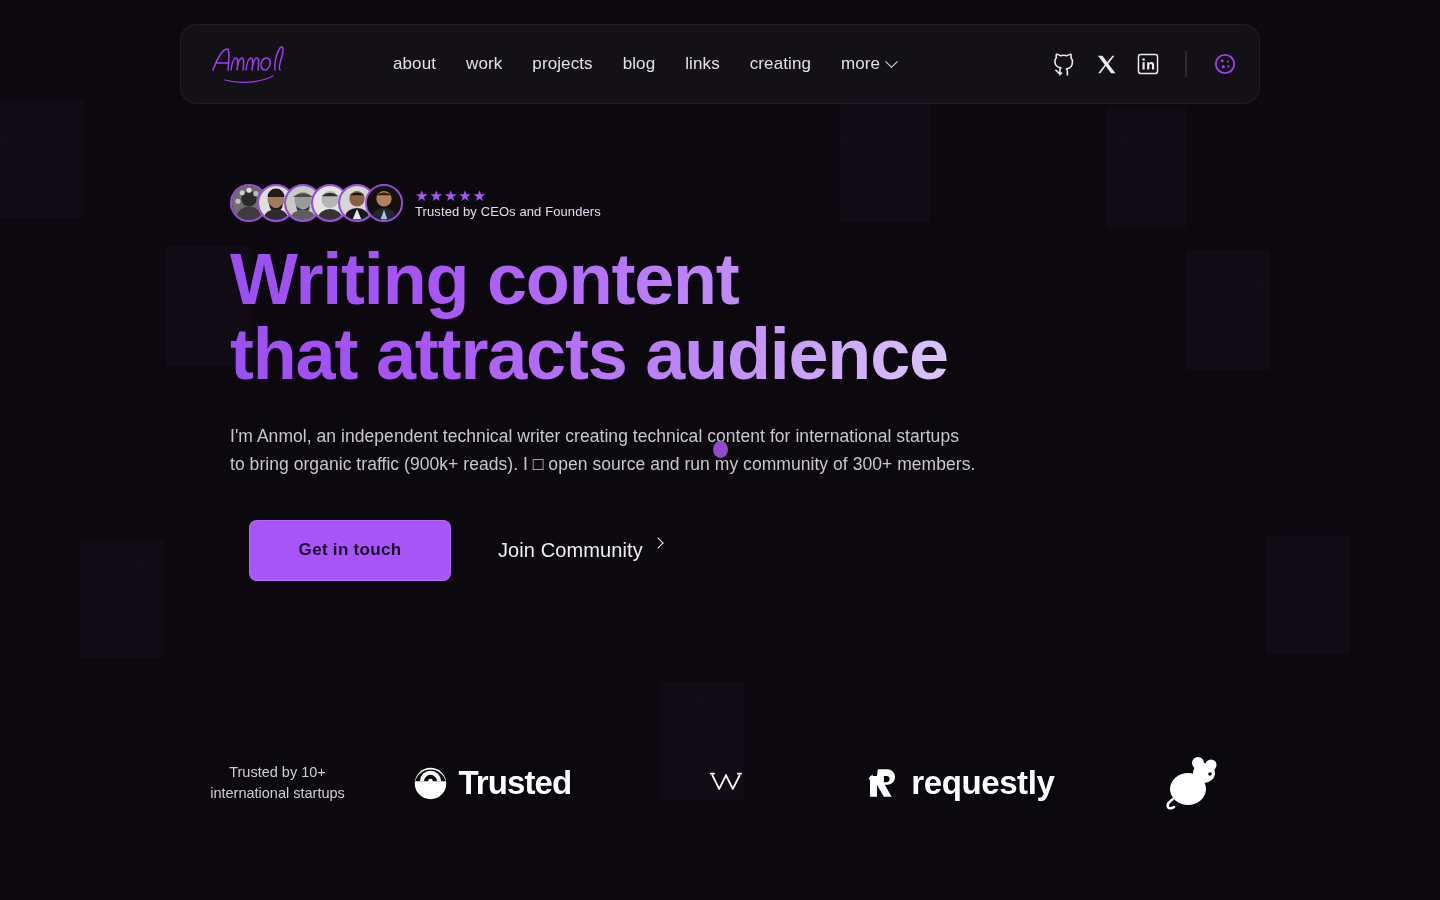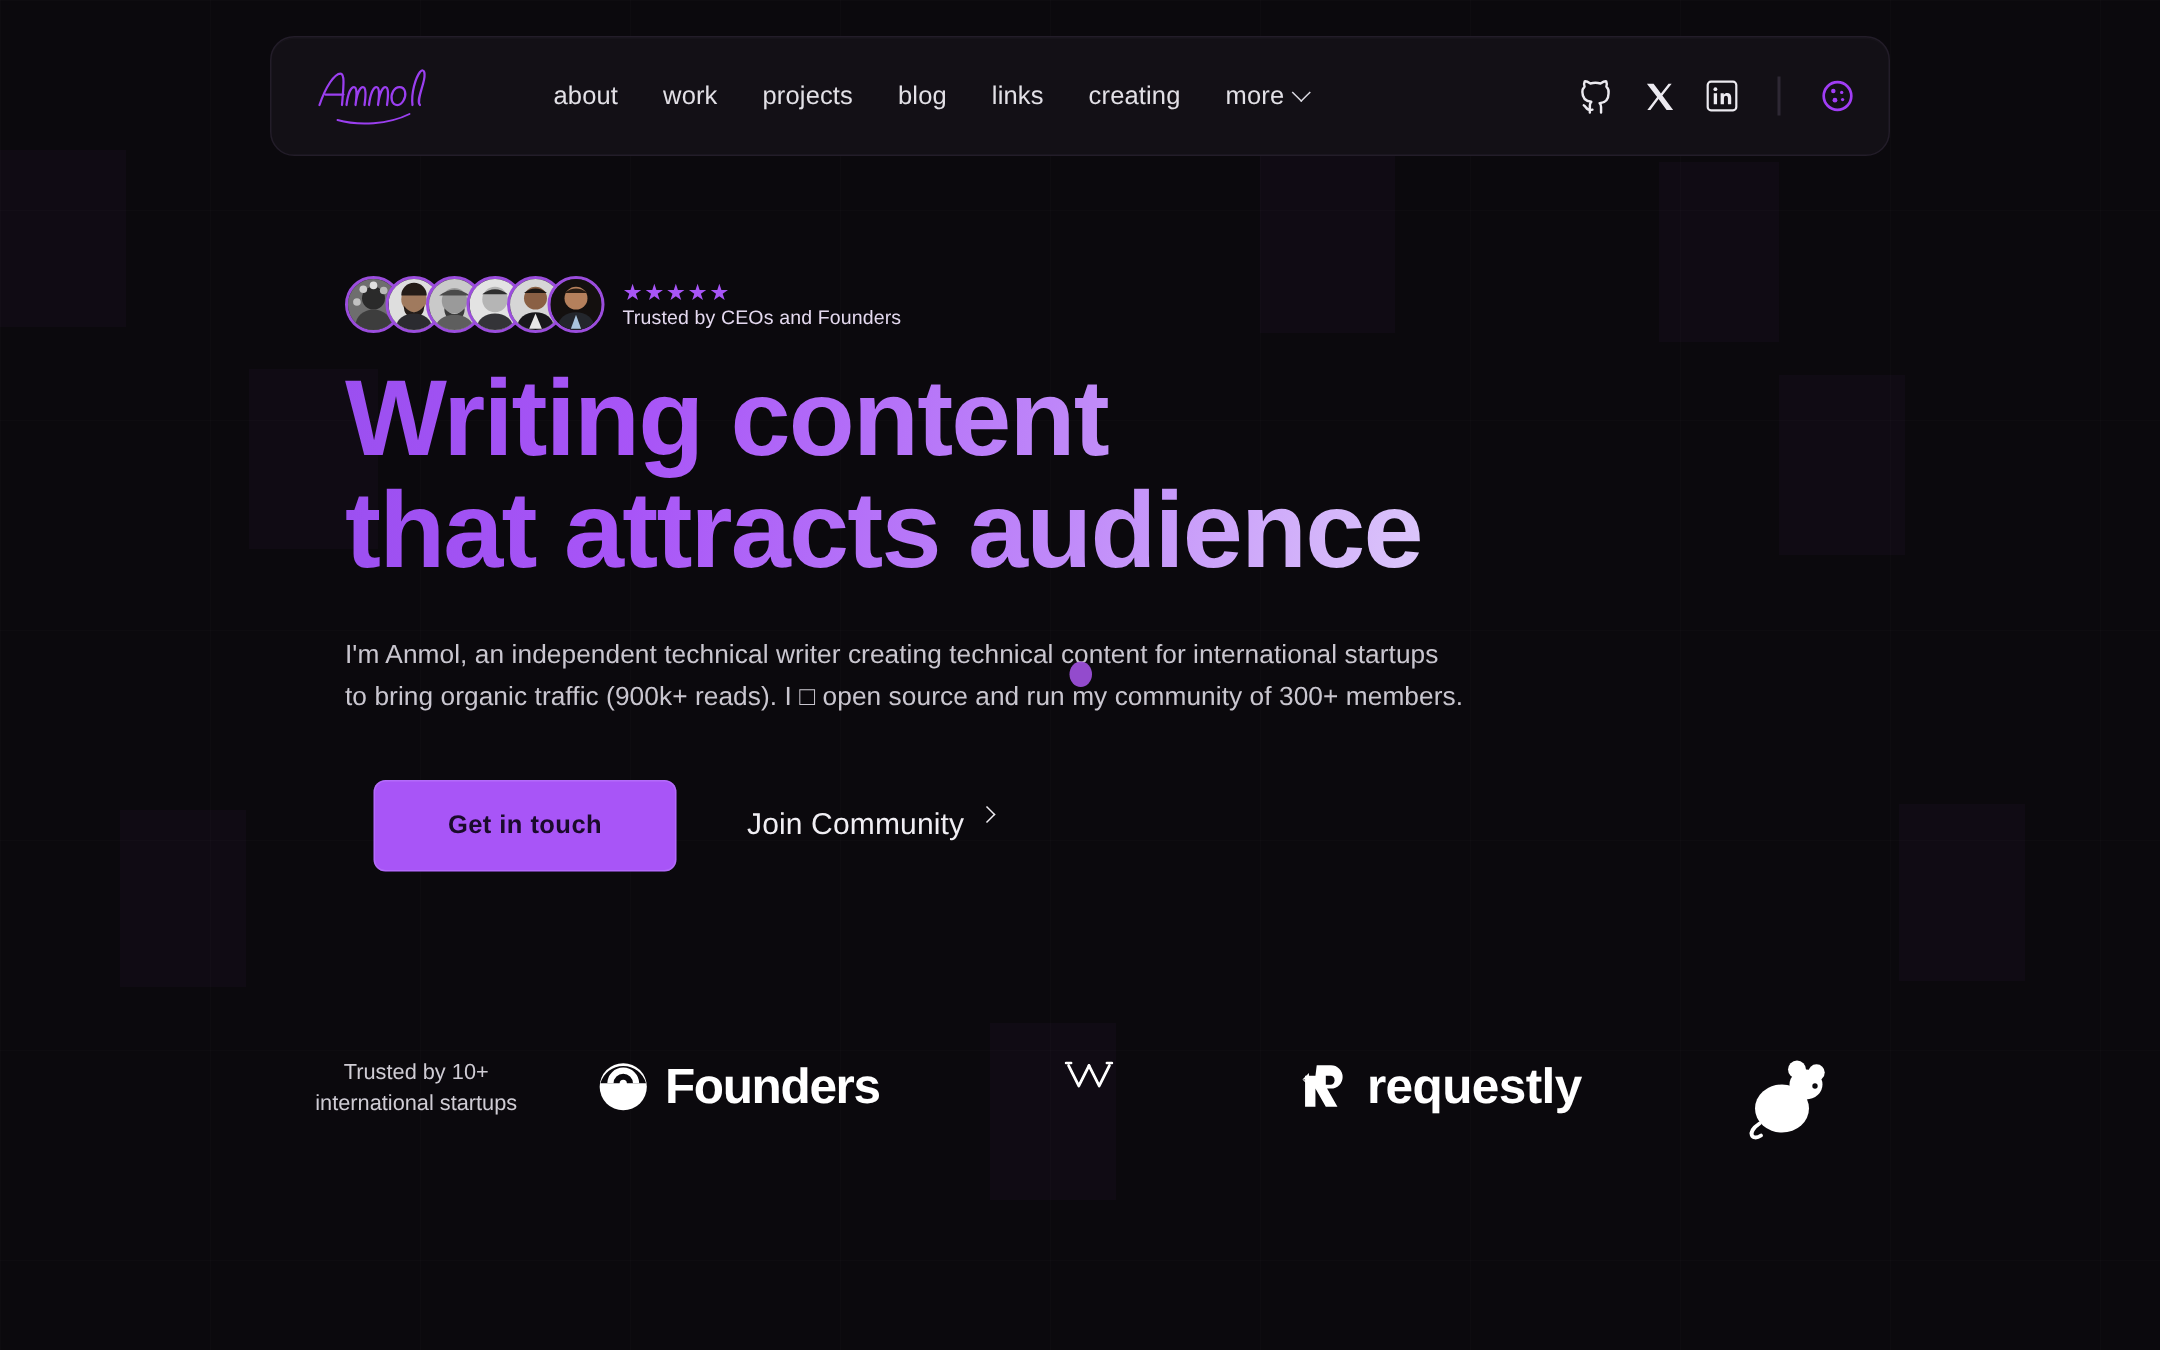--- a/index.html
+++ b/index.html
@@ -44,21 +44,21 @@
     width:110px;
     display:flex; align-items:center; justify-content:flex-start;
     cursor:pointer;
   }
   .brand svg { display:block; overflow:visible; }
 
   .navlinks {
     display:flex;
     align-items:center;
     gap:30px;
-    margin-left:52px;
+    margin-left:76px;
   }
   .navlink {
     color:#e2e0e6;
     font-size:17px;
     letter-spacing:0.1px;
     text-decoration:none;
     cursor:pointer;
     white-space:nowrap;
   }
   .navlink.more {
@@ -181,25 +181,25 @@
     width:15px; height:17px;
     border-radius:50%;
     background:#9b4fd8;
     opacity:0.95;
     pointer-events:none;
   }
 
   
   .clients {
     position:absolute;
-    left:180px; top:705px;
+    left:180px; top:743px;
     width:1130px;
     height:80px;
     display:flex;
-    align-items:flex-start;
+    align-items:center;
   }
   .clients-label {
     width:195px;
     text-align:center;
     color:#cfccd4;
     font-size:14.5px;
     line-height:21px;
     white-space:pre-line;
   }
   .logo-slot {
@@ -388,21 +388,21 @@
 international startups</div>
 
     <div class="logo-slot">
       <div class="logo-inner">
         <svg width="37" height="37" viewBox="0 0 40 40">
           <path d="M20 3a17 17 0 0 1 17 17 17 17 0 0 1-34 0A17 17 0 0 1 20 3z" fill="#fff"></path>
           <path d="M3.6 17.5h32.8a17 17 0 0 0-32.8 0z" fill="#0b090d"></path>
           <path d="M20 6.2a11.5 11.5 0 0 1 11.5 11.3H27A7 7 0 0 0 20 10.6a7 7 0 0 0-7 6.9H8.5A11.5 11.5 0 0 1 20 6.2z" fill="#fff"></path>
           <circle cx="20" cy="17.5" r="2.6" fill="#fff"></circle>
         </svg>
-        <span class="logo-wordmark">Founders</span>
+        <span class="logo-wordmark">Trusted</span>
       </div>
     </div>
 
     <div class="logo-slot">
       <div class="logo-inner">
         <svg width="34" height="26" viewBox="0 0 40 30" fill="none">
           <path d="M4 6 L12 22 L20 6" stroke="#fff" stroke-width="2.2" stroke-linecap="round" stroke-linejoin="round"></path>
           <path d="M20 6 L28 22 L36 6" stroke="#fff" stroke-width="2.2" stroke-linecap="round" stroke-linejoin="round"></path>
           <path d="M2 4 L6 4 M34 4 L38 4" stroke="#fff" stroke-width="2" stroke-linecap="round"></path>
         </svg>

